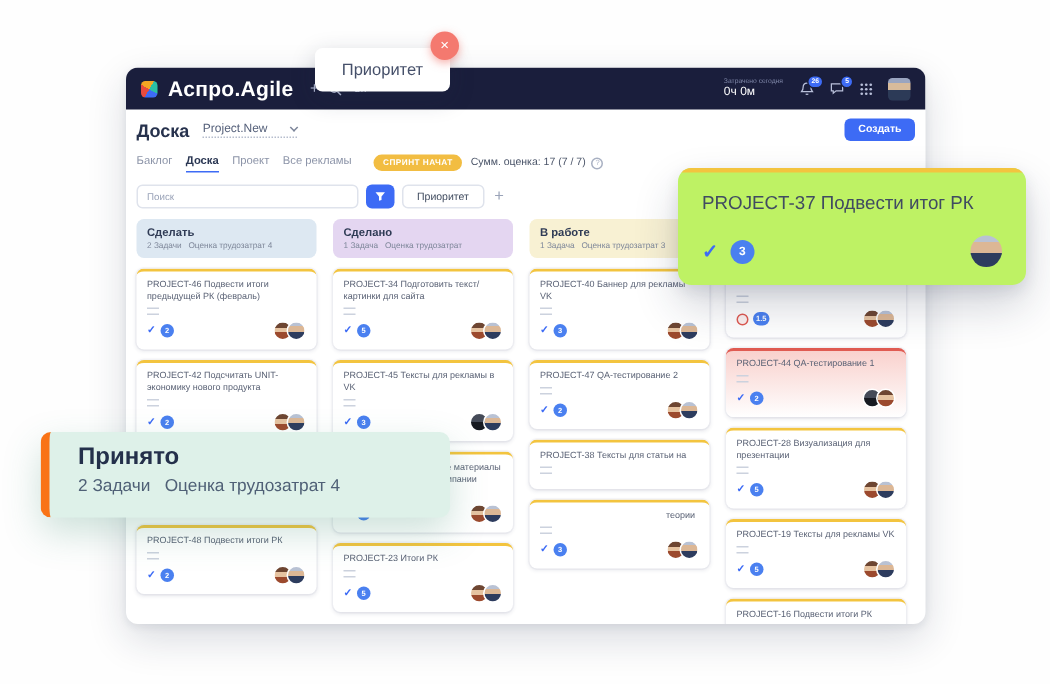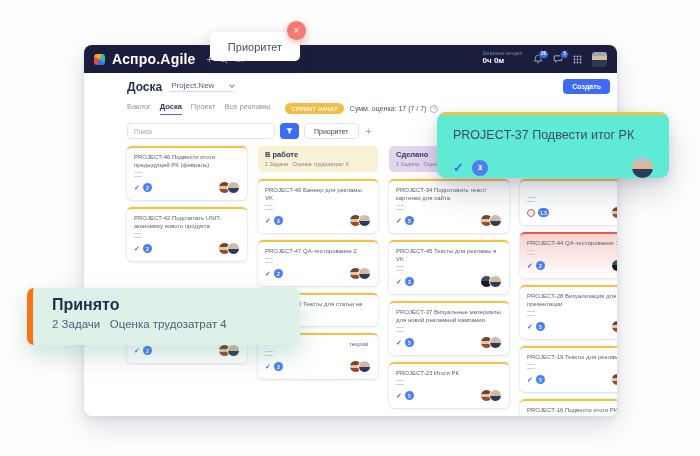--- a/index.html
+++ b/index.html
@@ -16,29 +16,29 @@
   .navbar{height:28px;background:#1a1e3c;display:flex;align-items:center;padding:0 10px;gap:7px;}
   .logo{width:11px;height:11px;border-radius:3px;flex:none;
     background:conic-gradient(from 210deg,#e94b3d 0 25%,#f5a623 25% 50%,#2bbfa4 50% 75%,#3d6bf5 75%);}
   .brand{color:#fff;font-size:14px;font-weight:bold;letter-spacing:.2px;}
   .nav-plus{color:#b9c0da;font-size:10px;margin-left:4px;}
   .nav-svg{display:block;}
   .nav-menu{color:#b9c0da;font-size:7px;}
   .nav-right{margin-left:auto;display:flex;align-items:center;gap:10px;}
   .time-block{line-height:1.1;margin-right:1px;}
   .time-label{display:block;font-size:4.5px;color:#7f87a8;}
-  .time-value{display:block;font-size:8px;color:#fff;font-weight:bold;}
+  .time-value{display:block;font-size:8px;color:#fff;font-weight:normal;}
   .icon-wrap{position:relative;display:flex;}
   .count-badge{position:absolute;top:-4px;right:-6px;background:#3d6bf5;color:#fff;font-size:4.5px;
     border-radius:5px;padding:1px 2px;border:1px solid #1a1e3c;line-height:1;font-weight:bold;}
   .nav-avatar{width:15px;height:15px;border-radius:3px;
     background:linear-gradient(180deg,#9aa5c0 0 24%,#d8bb9b 24% 55%,#2c3a57 55%);}
 
   
-  .content{padding:0 5px;margin-left:36px;}
+  .content{padding:0 5px;}
   .header-row{display:flex;align-items:center;gap:6px;margin-top:6px;padding:0 2px;}
   .page-title{font-size:12px;font-weight:bold;color:#27324d;}
   .project-select{display:flex;align-items:center;gap:16px;font-size:8px;color:#55607a;
     border-bottom:1px dotted #b6bdcd;padding-bottom:1px;margin-left:3px;cursor:pointer;}
   .chev{width:4px;height:4px;border-right:1px solid #7b8499;border-bottom:1px solid #7b8499;
     transform:rotate(45deg);margin-top:-2px;}
   .create-btn{margin-left:auto;background:#3d6bf5;color:#fff;font-size:7px;border:none;
     border-radius:4px;padding:4px 9px;font-weight:bold;cursor:pointer;}
 
   .tabs-row{display:flex;align-items:center;margin-top:8px;padding:0 2px;}
@@ -95,21 +95,21 @@
   .c0-2{margin-top:56px;}
 
   
   .tooltip{position:absolute;left:210px;top:32px;width:90px;height:29px;background:#fff;
     border-radius:5px;box-shadow:0 5px 16px rgba(30,40,70,.22);display:flex;align-items:center;
     justify-content:center;font-size:11px;color:#46506a;z-index:30;}
   .tooltip-close{position:absolute;right:-6px;top:-11px;width:19px;height:19px;border-radius:50%;
     background:#f4796f;color:#fff;font-size:10px;border:none;display:flex;align-items:center;
     justify-content:center;box-shadow:0 2px 6px rgba(240,100,90,.5);cursor:pointer;padding:0;}
 
-  .popup{position:absolute;left:437px;top:112px;width:232px;height:66px;background:#5eead4;
+  .popup{position:absolute;left:452px;top:112px;width:232px;height:78px;background:#bef264;
     border-radius:9px;box-shadow:0 14px 30px rgba(30,40,70,.20),0 4px 10px rgba(30,40,70,.10);
     z-index:20;overflow:hidden;cursor:pointer;}
   .popup-topbar{height:3px;background:#f3c43f;}
   .popup-title{font-size:12.5px;color:#404b61;margin:13px 16px 0;white-space:nowrap;}
   .popup-footer{display:flex;align-items:center;margin:15px 16px 0;}
   .check-big{color:#3d6bf5;font-size:13px;font-weight:bold;margin-right:8px;line-height:1;}
   .badge-big{width:16px;height:16px;border-radius:50%;background:#4a80f0;color:#fff;font-size:8px;
     display:flex;align-items:center;justify-content:center;font-weight:bold;}
   .popup-avatar{margin-left:auto;width:21px;height:21px;border-radius:50%;
     background:linear-gradient(180deg,#b9c2d4 0 22%,#dcb795 22% 55%,#2d3c5e 55%);}
@@ -201,20 +201,24 @@
         <svg width="9" height="8" viewBox="0 0 10 9">
           <path d="M0.5 0.5h9L6.2 4.4v3.4L3.8 8.6V4.4z" fill="#ffffff"></path>
         </svg>
       </button>
       <button class="chip">Приоритет</button>
       <button class="add-filter">+</button>
     </div>
 
     <div class="board">
         <div class="column col0">
+          <div class="col-header" style="background: rgb(221, 232, 242);">
+            <div class="col-name">Сделать</div>
+            <div class="col-meta">2 Задачи   Оценка трудозатрат 4</div>
+          </div>
           <div class="card c0-0">
             <div class="card-title">PROJECT-46 Подвести итоги предыдущей РК (февраль)</div>
             <span class="desc-icon"></span>
             <div class="card-footer">
               <span class="check">✓</span>
               <span class="badge">2</span>
               <span class="avatars">
                 <span class="avatar woman"></span>
                 <span class="avatar man"></span>
               </span>
@@ -231,20 +235,74 @@
                 <span class="avatar man"></span>
               </span>
             </div>
           </div>
           <div class="card c0-2">
             <div class="card-title">PROJECT-48 Подвести итоги РК</div>
             <span class="desc-icon"></span>
             <div class="card-footer">
               <span class="check">✓</span>
               <span class="badge">2</span>
+              <span class="avatars">
+                <span class="avatar woman"></span>
+                <span class="avatar man"></span>
+              </span>
+            </div>
+          </div>
+        </div>
+        <div class="column col2">
+          <div class="col-header" style="background: rgb(228, 214, 241);">
+            <div class="col-name">Сделано</div>
+            <div class="col-meta">1 Задача   Оценка трудозатрат</div>
+          </div>
+          <div class="card c2-0">
+            <div class="card-title">PROJECT-34 Подготовить текст/картинки для сайта</div>
+            <span class="desc-icon"></span>
+            <div class="card-footer">
+              <span class="check">✓</span>
+              <span class="badge">5</span>
+              <span class="avatars">
+                <span class="avatar woman"></span>
+                <span class="avatar man"></span>
+              </span>
+            </div>
+          </div>
+          <div class="card c2-1">
+            <div class="card-title">PROJECT-45 Тексты для рекламы в VK</div>
+            <span class="desc-icon"></span>
+            <div class="card-footer">
+              <span class="check">✓</span>
+              <span class="badge">3</span>
+              <span class="avatars">
+                <span class="avatar dark"></span>
+                <span class="avatar man"></span>
+              </span>
+            </div>
+          </div>
+          <div class="card c2-2">
+            <div class="card-title">PROJECT-37 Визуальные материалы для новой рекламной кампании</div>
+            <span class="desc-icon"></span>
+            <div class="card-footer">
+              <span class="check">✓</span>
+              <span class="badge">5</span>
+              <span class="avatars">
+                <span class="avatar woman"></span>
+                <span class="avatar man"></span>
+              </span>
+            </div>
+          </div>
+          <div class="card c2-3">
+            <div class="card-title">PROJECT-23 Итоги РК</div>
+            <span class="desc-icon"></span>
+            <div class="card-footer">
+              <span class="check">✓</span>
+              <span class="badge">5</span>
               <span class="avatars">
                 <span class="avatar woman"></span>
                 <span class="avatar man"></span>
               </span>
             </div>
           </div>
         </div>
         <div class="column col1">
           <div class="col-header" style="background: rgb(248, 241, 211);">
             <div class="col-name">В работе</div>
@@ -277,74 +335,20 @@
           <div class="card c1-2 covered-bottom">
             <div class="card-title">PROJECT-38 Тексты для статьи на</div>
             <span class="desc-icon"></span>
           </div>
           <div class="card c1-3 covered-left">
             <div class="card-title">теории</div>
             <span class="desc-icon"></span>
             <div class="card-footer">
               <span class="check">✓</span>
               <span class="badge">3</span>
-              <span class="avatars">
-                <span class="avatar woman"></span>
-                <span class="avatar man"></span>
-              </span>
-            </div>
-          </div>
-        </div>
-        <div class="column col2">
-          <div class="col-header" style="background: rgb(228, 214, 241);">
-            <div class="col-name">Сделано</div>
-            <div class="col-meta">1 Задача   Оценка трудозатрат</div>
-          </div>
-          <div class="card c2-0">
-            <div class="card-title">PROJECT-34 Подготовить текст/картинки для сайта</div>
-            <span class="desc-icon"></span>
-            <div class="card-footer">
-              <span class="check">✓</span>
-              <span class="badge">5</span>
-              <span class="avatars">
-                <span class="avatar woman"></span>
-                <span class="avatar man"></span>
-              </span>
-            </div>
-          </div>
-          <div class="card c2-1">
-            <div class="card-title">PROJECT-45 Тексты для рекламы в VK</div>
-            <span class="desc-icon"></span>
-            <div class="card-footer">
-              <span class="check">✓</span>
-              <span class="badge">3</span>
-              <span class="avatars">
-                <span class="avatar dark"></span>
-                <span class="avatar man"></span>
-              </span>
-            </div>
-          </div>
-          <div class="card c2-2">
-            <div class="card-title">PROJECT-37 Визуальные материалы для новой рекламной кампании</div>
-            <span class="desc-icon"></span>
-            <div class="card-footer">
-              <span class="check">✓</span>
-              <span class="badge">5</span>
-              <span class="avatars">
-                <span class="avatar woman"></span>
-                <span class="avatar man"></span>
-              </span>
-            </div>
-          </div>
-          <div class="card c2-3">
-            <div class="card-title">PROJECT-23 Итоги РК</div>
-            <span class="desc-icon"></span>
-            <div class="card-footer">
-              <span class="check">✓</span>
-              <span class="badge">5</span>
               <span class="avatars">
                 <span class="avatar woman"></span>
                 <span class="avatar man"></span>
               </span>
             </div>
           </div>
         </div>
         <div class="column col3">
           <div class="col-header ghost">
             <div class="col-name"></div>

